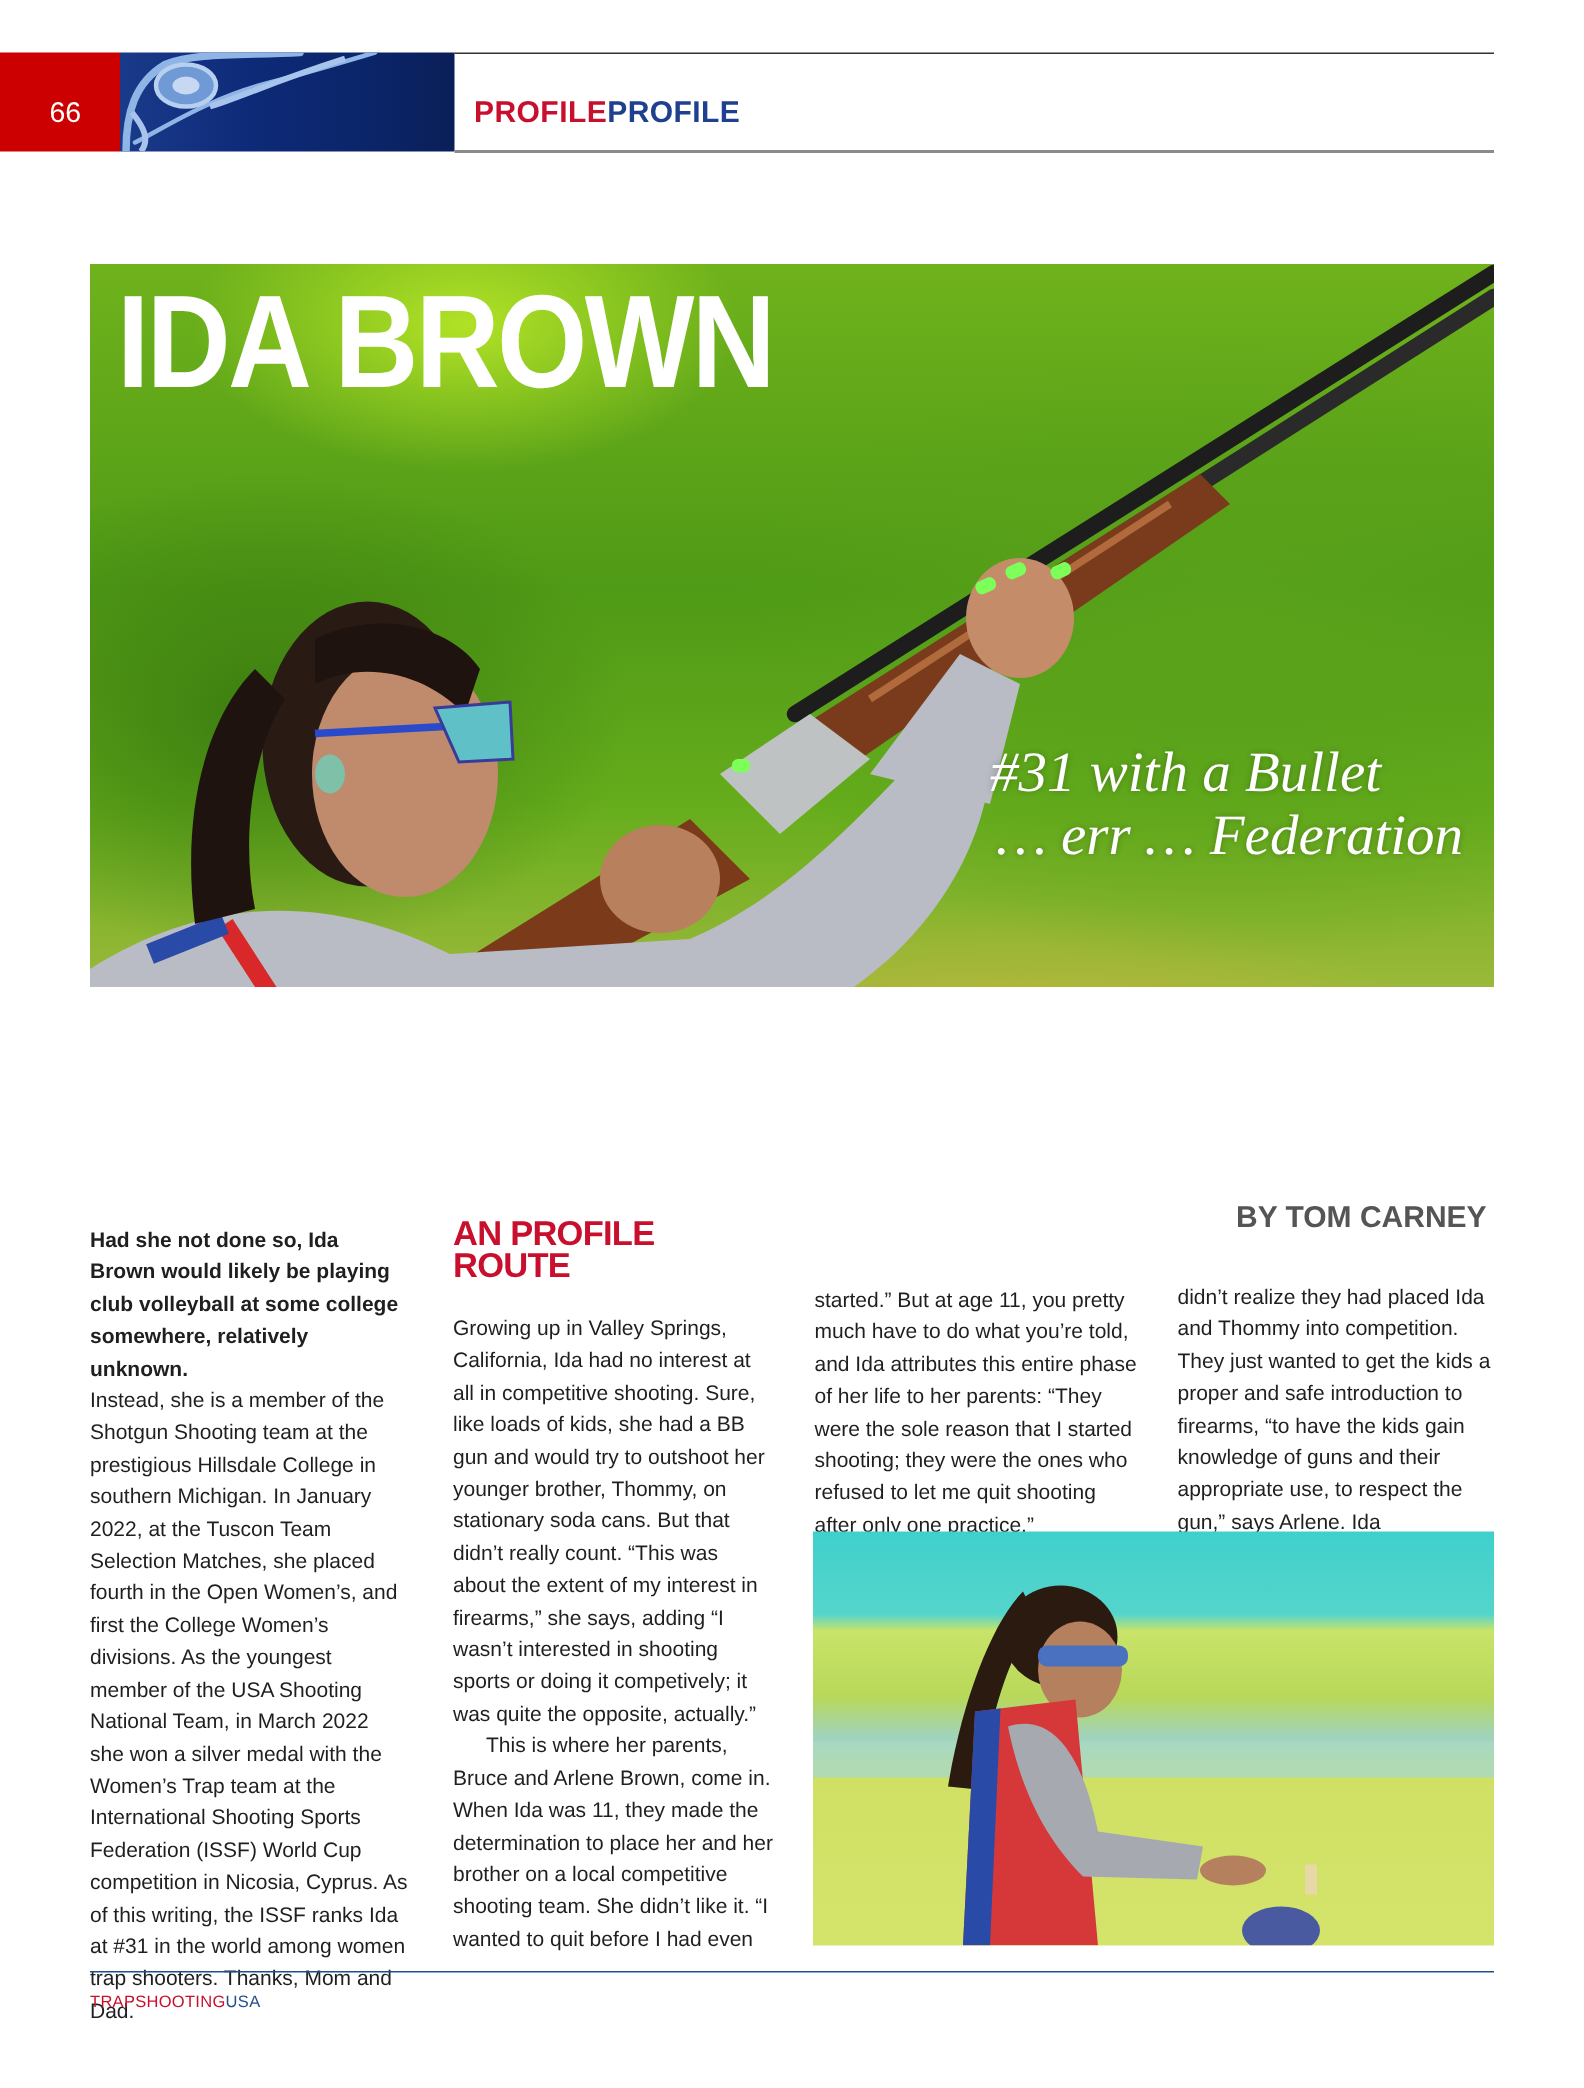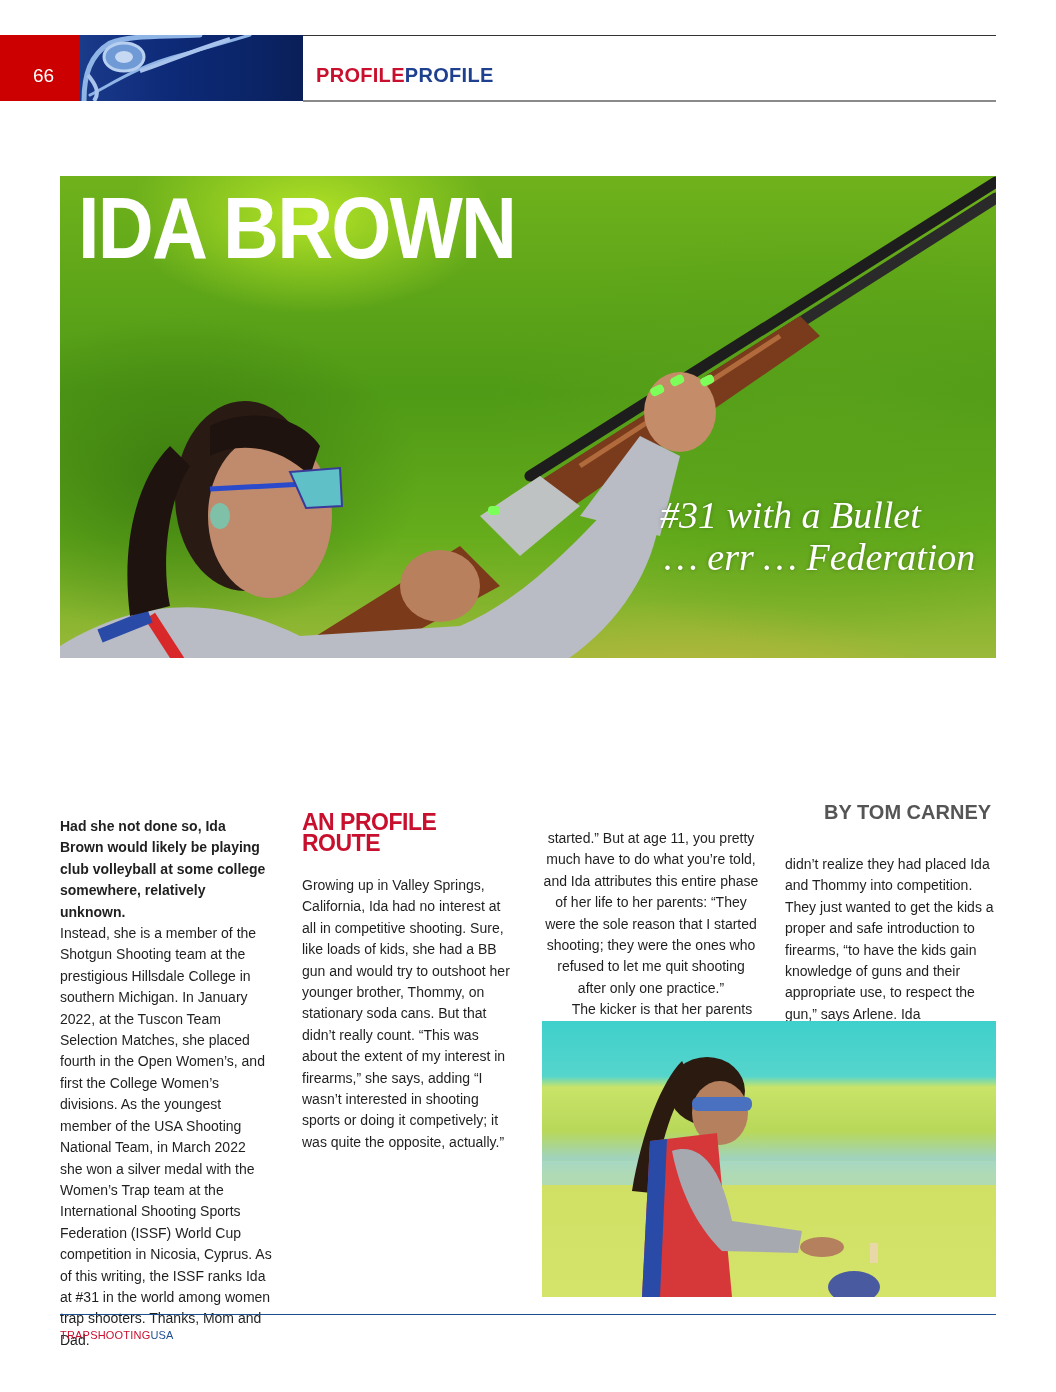--- a/index.html
+++ b/index.html
@@ -36,21 +36,21 @@
     font-style: italic; font-size: 42px; white-space: nowrap; text-shadow: 0 0 4px rgba(0,0,0,0.3); }
 
   
   .byline { position: absolute; left: 824px; top: 801px; font-size: 20px; font-weight: bold; color: #555; }
   .col { position: absolute; font-size: 14px; line-height: 21.4px; color: #1f1f1f; }
   .col p { margin: 0; }
   .col .lead { font-weight: bold; }
   .col .indent { text-indent: 22px; }
   .col1 { left: 60px; top: 816px; width: 212px; }
   .col2 { left: 302px; top: 875px; width: 214px; }
-  .col3 { left: 543px; top: 828px; width: 216px; text-align: center; }
+  .col3 { left: 543px; top: 856px; width: 216px; }
   .col4 { left: 785px; top: 854px; width: 212px; }
   .subhead { position: absolute; left: 302px; top: 812px; font-size: 23px; font-weight: bold; color: #c8102e;
     line-height: 21px; letter-spacing: -0.5px; }
 
   
   .inset { position: absolute; left: 542px; top: 1021px; width: 454px; height: 276px; overflow: hidden;
     background:
       linear-gradient(180deg, #3fd0cc 0%, #55d5cc 20%, #c9e468 24%, #b8d85a 40%, #9fd3c0 50%, #d0e064 56%, #d4e36a 100%); }
 
   
@@ -130,20 +130,21 @@
 <div class="byline">BY TOM CARNEY</div>
 
 <div class="col col1">
   <p class="lead">Had she not done so, Ida Brown would likely be playing club volleyball at some college somewhere, relatively unknown.</p>
   <p>Instead, she is a member of the Shotgun Shooting team at the prestigious Hillsdale College in southern Michigan. In January 2022, at the Tuscon Team Selection Matches, she placed fourth in the Open Women’s, and first the College Women’s divisions. As the youngest member of the USA Shooting National Team, in March 2022 she won a silver medal with the Women’s Trap team at the International Shooting Sports Federation (ISSF) World Cup competition in Nicosia, Cyprus. As of this writing, the ISSF ranks Ida at #31 in the world among women trap shooters. Thanks, Mom and Dad.</p>
 </div>
 
 <div class="subhead" style="width:170px">AN PROFILE ROUTE</div>
 <div class="col col2">
   <p>Growing up in Valley Springs, California, Ida had no interest at all in competitive shooting. Sure, like loads of kids, she had a BB gun and would try to outshoot her younger brother, Thommy, on stationary soda cans. But that didn’t really count. “This was about the extent of my interest in firearms,” she says, adding “I wasn’t interested in shooting sports or doing it competively; it was quite the opposite, actually.”</p>
+  <p class="indent">This is where her parents, Bruce and Arlene Brown, come in. When Ida was 11, they made the determination to place her and her brother on a local competitive shooting team. She didn’t like it. “I wanted to quit before I had even</p>
 </div>
 
 <div class="col col3">
   <p>started.” But at age 11, you pretty much have to do what you’re told, and Ida attributes this entire phase of her life to her parents: “They were the sole reason that I started shooting; they were the ones who refused to let me quit shooting after only one practice.”</p>
   <p class="indent">The kicker is that her parents</p>
 </div>
 
 <div class="col col4">
   <p>didn’t realize they had placed Ida and Thommy into competition. They just wanted to get the kids a proper and safe introduction to firearms, “to have the kids gain knowledge of guns and their appropriate use, to respect the gun,” says Arlene. Ida</p>
 </div>

